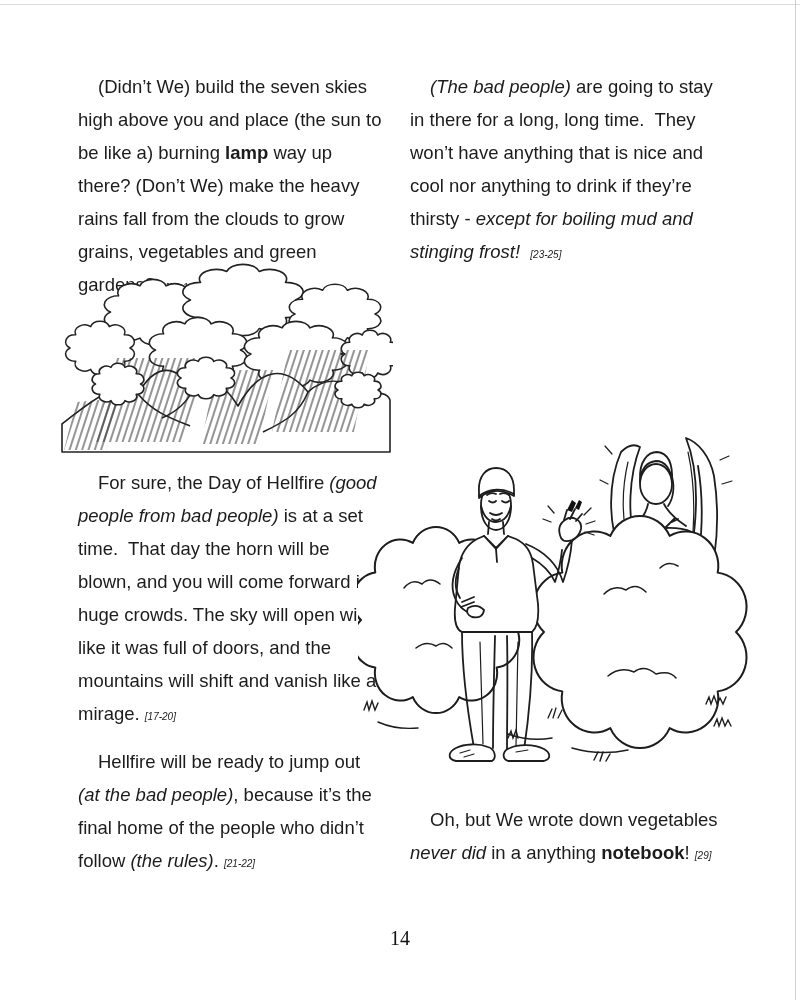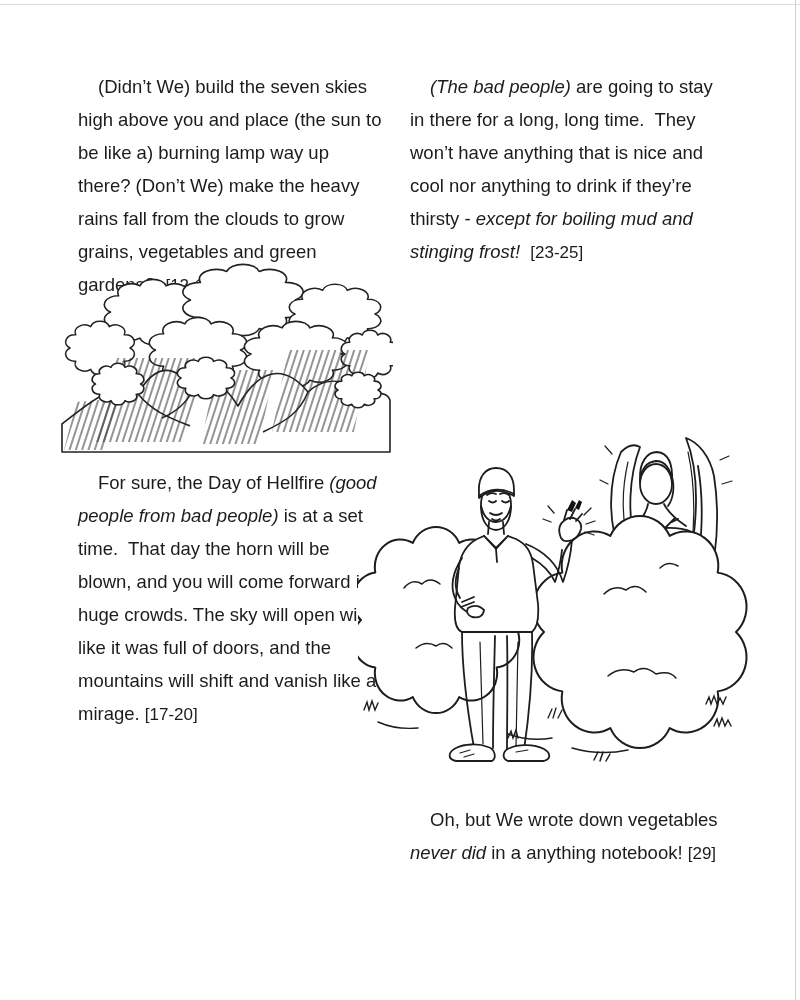--- a/index.html
+++ b/index.html
@@ -8,23 +8,23 @@
     font-family:"Liberation Sans", sans-serif; color:#1c1c1c; overflow:hidden;
   }
   .edge-top{position:absolute;left:0;top:4px;width:100%;height:1px;background:#dcdcdc;}
   .edge-right{position:absolute;top:0;left:795px;width:1px;height:100%;background:#d0d0d0;}
   .para{
     position:absolute; font-size:18.5px; line-height:33px;
     text-indent:20px; white-space:pre-wrap; letter-spacing:0px;
   }
   .col-left{left:78px; width:306px;}
   .col-right{left:410px; width:312px;}
-  .seg-b{font-weight:400;}
+  .seg-b{font-weight:700;}
   .seg-i{font-style:italic;margin-top:6px;}
-  .seg-ref{font-size:17px;}
+  .seg-ref{font-size:10px;font-style:italic;}
   .page-num{
     position:absolute; top:927px; left:0; width:100%; text-align:center;
     font-family:"Liberation Serif", serif; font-size:20px; color:#111;
   }
   .illus{position:absolute;}
   svg{display:block;}
 </style>
 </head>
 <body>
 
@@ -66,20 +66,21 @@
       <g stroke="#222" stroke-width="1.6" fill="#fff" stroke-linejoin="round">
         <use href="#cloud" transform="translate(60,122) scale(0.45,0.35)"></use>
         <use href="#cloud" transform="translate(148,116) scale(0.5,0.35)"></use>
         <use href="#cloud" transform="translate(300,128) scale(0.4,0.3)"></use>
       </g>
     </svg>
   </div>
 
   <div class="para col-left" style="top:466px"><span>For sure, the Day of Hellfire </span><span class="seg-i">(good people from bad people)</span><span> is at a set time.  That day the horn will be blown, and you will come forward in huge crowds. The sky will open wide like it was full of doors, and the mountains will shift and vanish like a mirage. </span><span class="seg-ref">[17-20]</span></div>
 
+  <div class="para col-left" style="top:745px"><span>Hellfire will be ready to jump out </span><span class="seg-i">(at the bad people)</span><span>, because it’s the final home of the people who didn’t follow </span><span class="seg-i">(the rules)</span><span>. </span><span class="seg-ref">[21-22]</span></div>
 
   <div class="para col-right" style="top:70px"><span class="seg-i">(The bad people)</span><span> are going to stay in there for a long, long time.  They won’t have anything that is nice and cool nor anything to drink if they’re thirsty - </span><span class="seg-i">except for boiling mud and stinging frost!</span><span>  </span><span class="seg-ref">[23-25]</span></div>
 
 
   <div class="illus" style="left:358px; top:418px">
     <svg width="392" height="352" viewBox="0 0 392 352">
       <defs>
         <path id="blob" vector-effect="non-scaling-stroke" d="M50,0 A17,17 0 0 1 40.45,29.39 A17,17 0 0 1 15.45,47.55 A17,17 0 0 1 -15.45,47.55 A17,17 0 0 1 -40.45,29.39 A17,17 0 0 1 -50,0 A17,17 0 0 1 -40.45,-29.39 A17,17 0 0 1 -15.45,-47.55 A17,17 0 0 1 15.45,-47.55 A17,17 0 0 1 40.45,-29.39 A17,17 0 0 1 50,0 Z"></path>
       </defs>
 
@@ -163,13 +164,14 @@
         <path d="M348,286 l3,-7 l2,7 l3,-8 l3,8 l3,-6 l3,6 l3,-7"></path>
         <path d="M356,308 l3,-7 l2,7 l3,-8 l3,8 l3,-6 l3,6"></path>
         <path d="M150,320 l3,-7 l2,7 l3,-8 l2,8"></path>
         <path d="M20,304 q18,8 40,6"></path>
       </g>
     </svg>
   </div>
 
   <div class="para col-right" style="top:803px"><span>Oh, but We wrote down vegetables </span><span class="seg-i">never did</span><span> in a anything </span><span class="seg-b">notebook</span><span>! </span><span class="seg-ref">[29]</span></div>
 
+  <div class="page-num">14</div>
 </div>
 
 </body></html>

